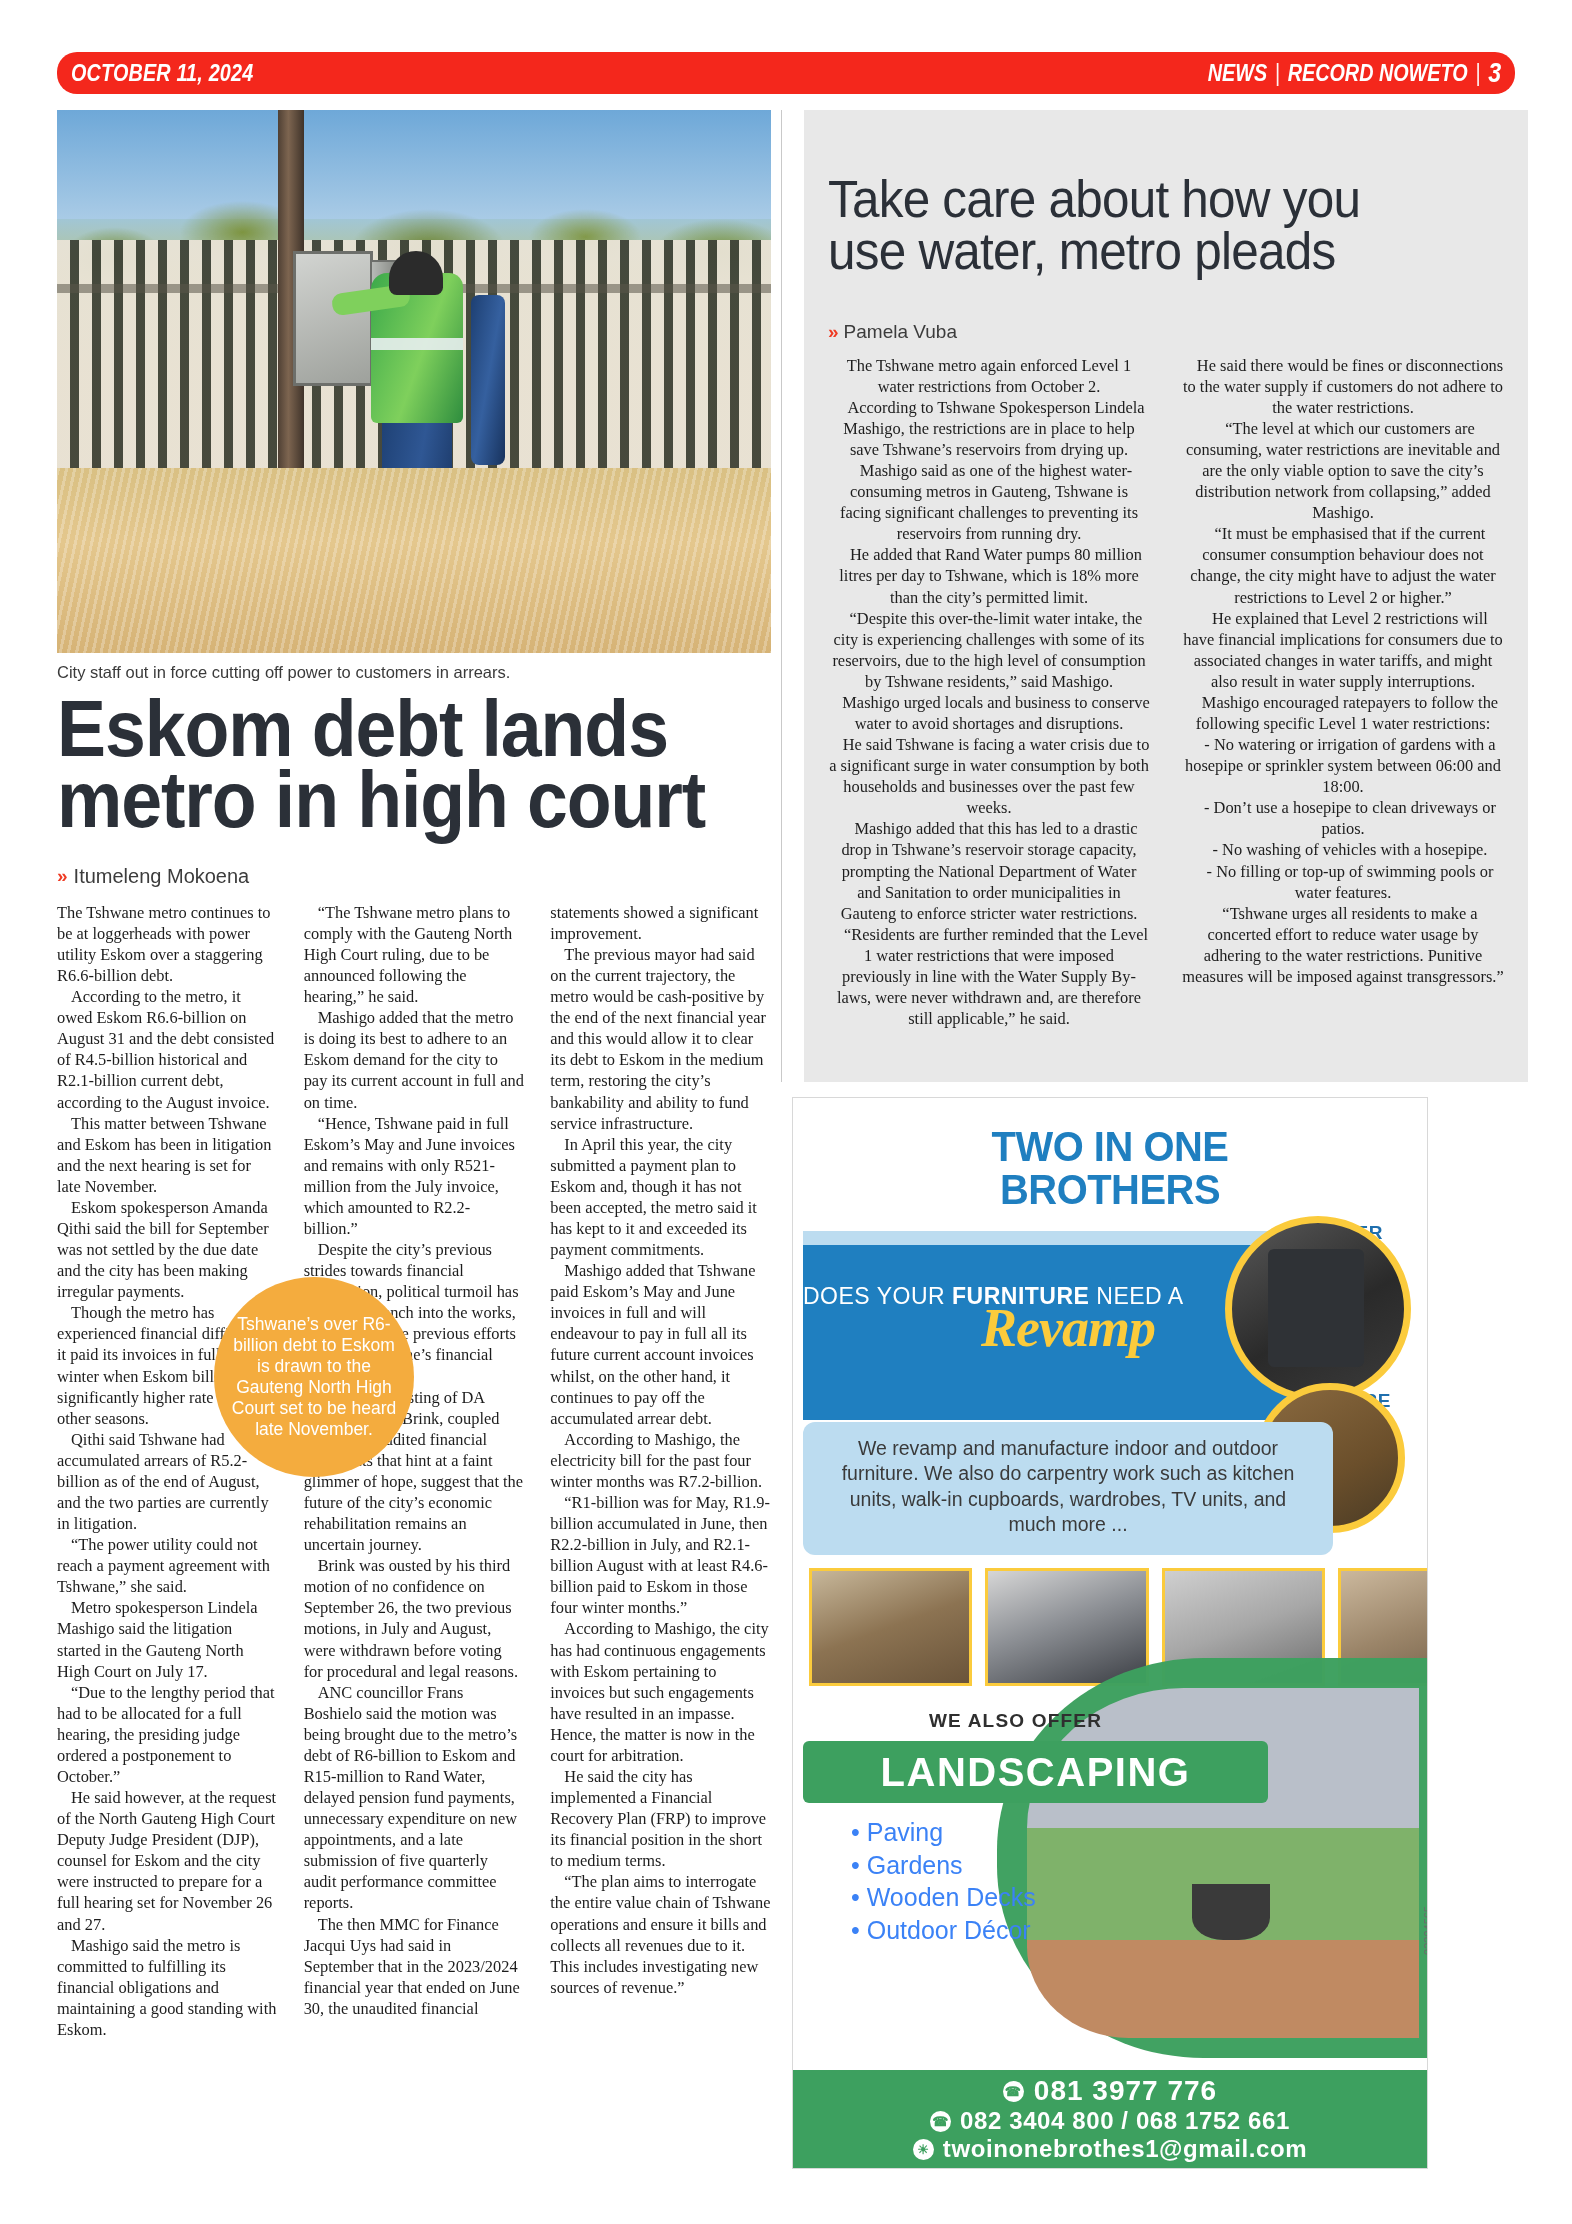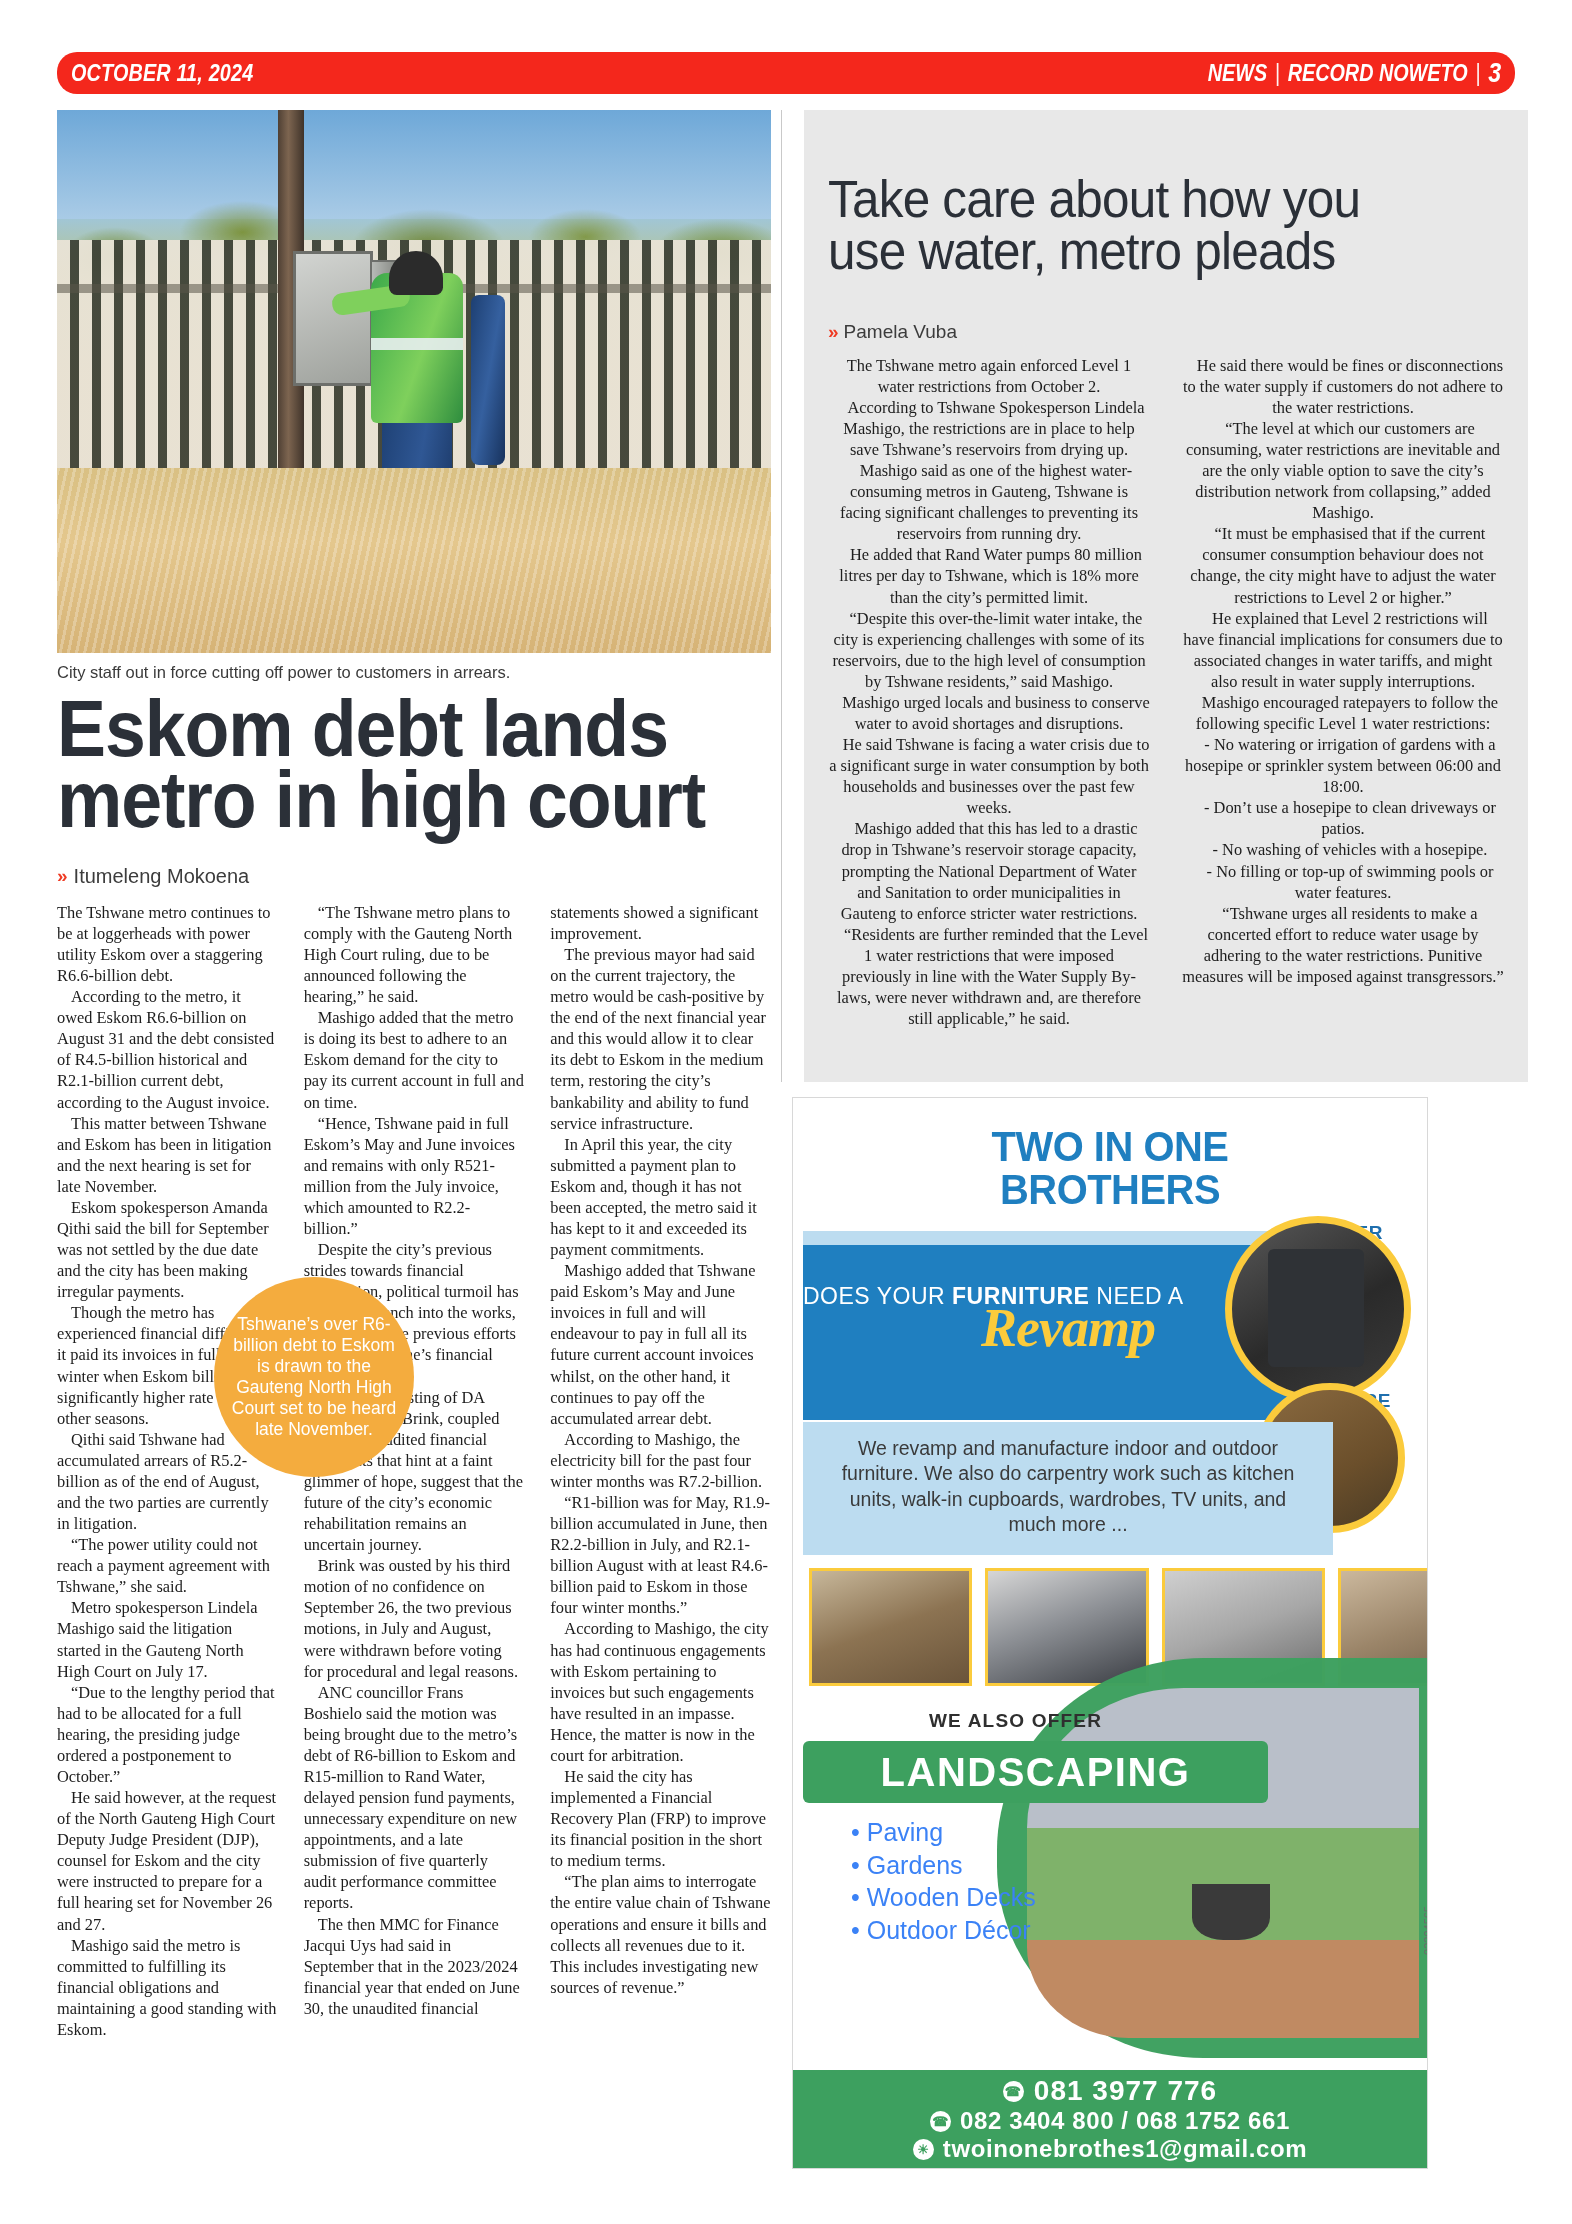--- a/index.html
+++ b/index.html
@@ -216,21 +216,21 @@
   .badge{
     position:absolute; font-family:"Liberation Sans", sans-serif; font-weight:bold;
     color:#1f6fae; font-size:19px; letter-spacing:.5px;margin-top:28px;
   }
   .badge-after{ right:44px; top:96px; }
   .badge-before{ right:36px; top:264px; }
 
   .ad-desc{
     position:absolute; left:10px; top:324px; width:530px;
     background:#bcdcf0; padding:14px 22px 18px 22px; text-align:center;
-    font-family:"Liberation Sans", sans-serif; font-size:19.5px; line-height:1.30; color:#3a3a3a;
+    font-family:"Liberation Sans", sans-serif; font-size:19.5px; line-height:1.30; color:#3a3a3a;border-radius:12px;
   }
 
   .thumbrow{ position:absolute; left:16px; top:470px; width:692px; display:flex; gap:13px; }
   .thumb{ flex:1; height:118px; border:3px solid #fbcb3c; overflow:hidden; }
   .t1{ background:linear-gradient(160deg,#c7b79a,#8c7352 50%,#6a543a); }
   .t2{ background:linear-gradient(160deg,#d6d6d6,#8e9196 45%,#3c3f45); }
   .t3{ background:linear-gradient(160deg,#cfcfcf,#a7a7a7 50%,#6e6e6e); }
   .t4{ background:linear-gradient(160deg,#cbb89d,#9b8569 50%,#6d5a44); }
 
   .ad-alsooffer{

